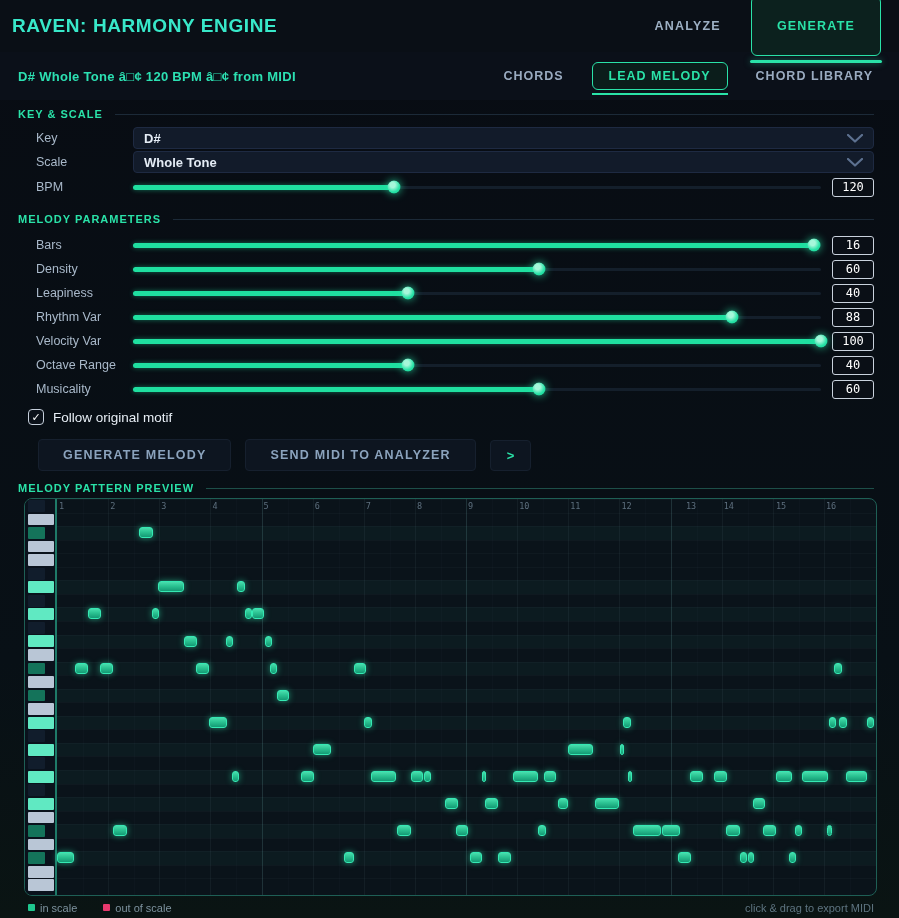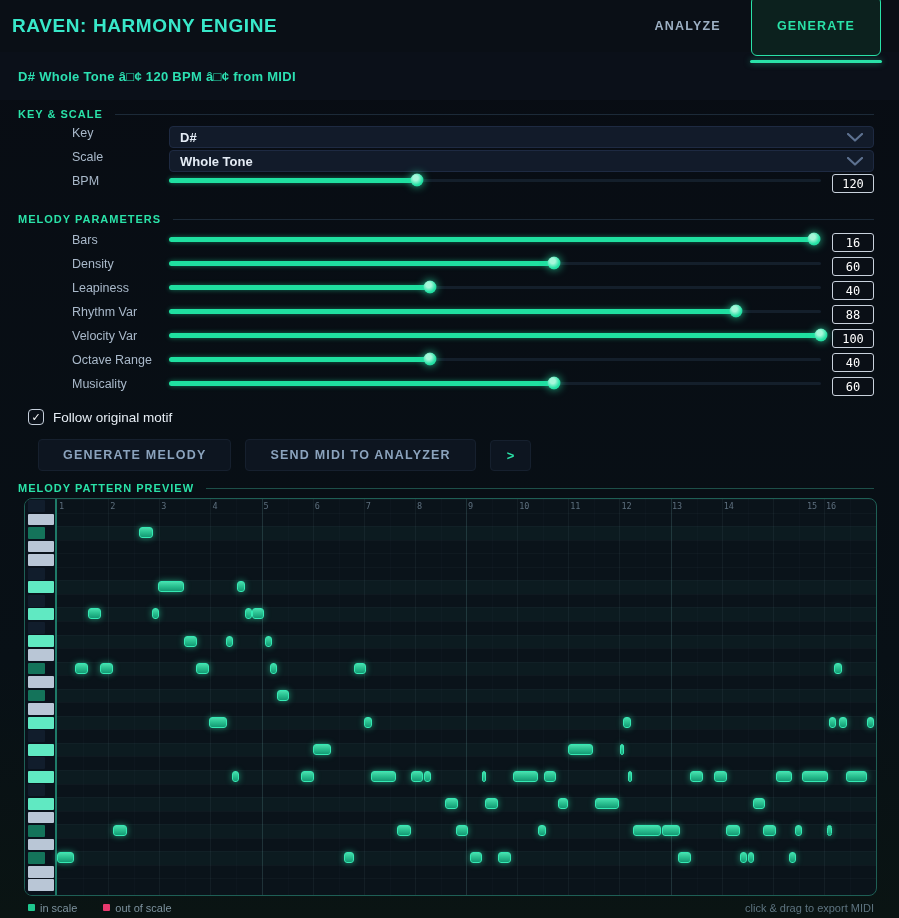--- a/index.html
+++ b/index.html
@@ -28,21 +28,21 @@
   .tab.active {
     position:relative; color:#2ae2a8; border:1.5px solid #2ae2a8; border-radius:6px;
     padding:6px 16px; background:#0b1d1b;
   }
   .tab.active::after { content:""; position:absolute; left:-1px; right:-1px; bottom:-6px; height:2px; background:#2ae2a8; }
   
   .sec-head { display:flex; align-items:center; padding-left:18px; margin-top:7px; height:13px; }
   .sec-head .t { color:#2ae2a8; font-size:11px; font-weight:bold; letter-spacing:1px; white-space:nowrap; }
   .sec-head .ln { flex:1; height:1px; background:#1c2a38; margin:1px 25px 0 12px; }
   .sec-head.teal .ln { background:#1d4f49; }
-  .frow { display:flex; padding:0 25px 0 36px;margin-left:36px; }
+  .frow { display:flex; align-items:center; padding:0 25px 0 36px; }
   .flabel { width:97px; color:#a9b9ca; font-size:12.5px; flex:none; }
   .select { flex:1; height:22px; background:#121b2a; border:1px solid #1e2a42; border-radius:4px;
     display:flex; align-items:center; padding:0 10px; cursor:pointer; }
   .select .val { color:#e4ecf5; font-size:13px; font-weight:bold; }
   .select svg { margin-left:auto; }
   
   .slider { flex:1; height:12px; position:relative; margin-right:11px; }
   .slider .rail { position:absolute; top:5px; left:0; right:0; height:3px; background:#141f2b; border-radius:2px; }
   .slider .fill { position:absolute; top:4px; left:0; height:5px; background:#1fe0a0; border-radius:3px; box-shadow:0 0 5px rgba(31,224,160,.45); }
   .slider .thumb { position:absolute; top:50%; width:13px; height:13px; border-radius:50%;
@@ -94,20 +94,25 @@
 
   <div class="hdr">
     <div class="hdr-title">RAVEN: HARMONY ENGINE</div>
     <div class="hdr-spacer"></div>
     <div class="analyze-btn">ANALYZE</div>
     <div class="generate-btn">GENERATE</div>
   </div>
 
   <div class="subhdr">
     <div class="status-text">D# Whole Tone â□¢ 120 BPM â□¢ from MIDI</div>
+    <div class="tabs" id="tabs">
+        <div class="tab">CHORDS</div>
+        <div class="tab active">LEAD MELODY</div>
+        <div class="tab">CHORD LIBRARY</div>
+      </div>
   </div>
 
   <div class="sec-head">
     <span class="t">KEY &amp; SCALE</span>
     <span class="ln"></span>
   </div>
 
   <div class="frow" style="margin-top:6px; height:24px;">
     <div class="flabel">Key</div>
     <div class="select">
@@ -307,25 +312,25 @@
         <div class="bar-num" style="left: 359.875px;">8</div>
         <div class="bar-col strong" style="left: 409px; width: 51.125px;"></div>
         <div class="bar-num" style="left: 411px;">9</div>
         <div class="bar-col" style="left: 460.125px; width: 51.125px;"></div>
         <div class="bar-num" style="left: 462.125px;">10</div>
         <div class="bar-col" style="left: 511.25px; width: 51.125px;"></div>
         <div class="bar-num" style="left: 513.25px;">11</div>
         <div class="bar-col" style="left: 562.375px; width: 51.125px;"></div>
         <div class="bar-num" style="left: 564.375px;">12</div>
         <div class="bar-col strong" style="left: 613.5px; width: 51.125px;"></div>
-        <div class="bar-num" style="left: 615px;">13</div>
+        <div class="bar-num" style="left: 629px;">13</div>
         <div class="bar-col" style="left: 664.625px; width: 51.125px;"></div>
         <div class="bar-num" style="left: 666.625px; text-align: right;">14</div>
         <div class="bar-col" style="left: 715.75px; width: 51.125px;"></div>
-        <div class="bar-num" style="left: 750px;">15</div>
+        <div class="bar-num" style="left: 719px;">15</div>
         <div class="bar-col" style="left: 766.875px; width: 51.125px;"></div>
         <div class="bar-num" style="left: 768.875px;">16</div>
         <div class="note" style="top: 28.1px; left: 82px; width: 14px;"></div>
         <div class="note" style="top: 82.3px; left: 101px; width: 26px;"></div>
         <div class="note" style="top: 82.3px; left: 180px; width: 8px;"></div>
         <div class="note" style="top: 109.4px; left: 31px; width: 13px;"></div>
         <div class="note" style="top: 109.4px; left: 95px; width: 7px;"></div>
         <div class="note" style="top: 109.4px; left: 188px; width: 7px;"></div>
         <div class="note" style="top: 109.4px; left: 195px; width: 12px;"></div>
         <div class="note" style="top: 136.5px; left: 127px; width: 13px;"></div>

